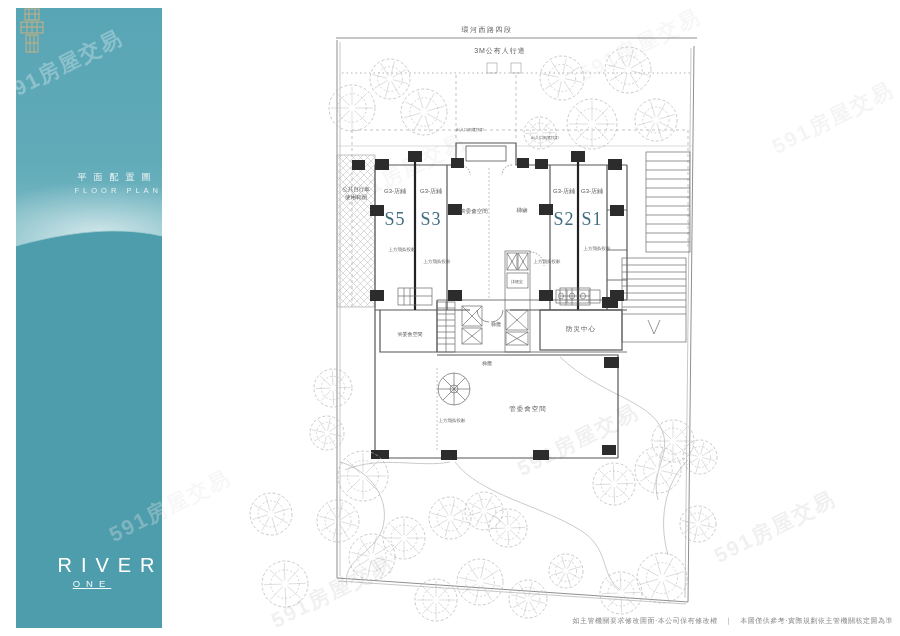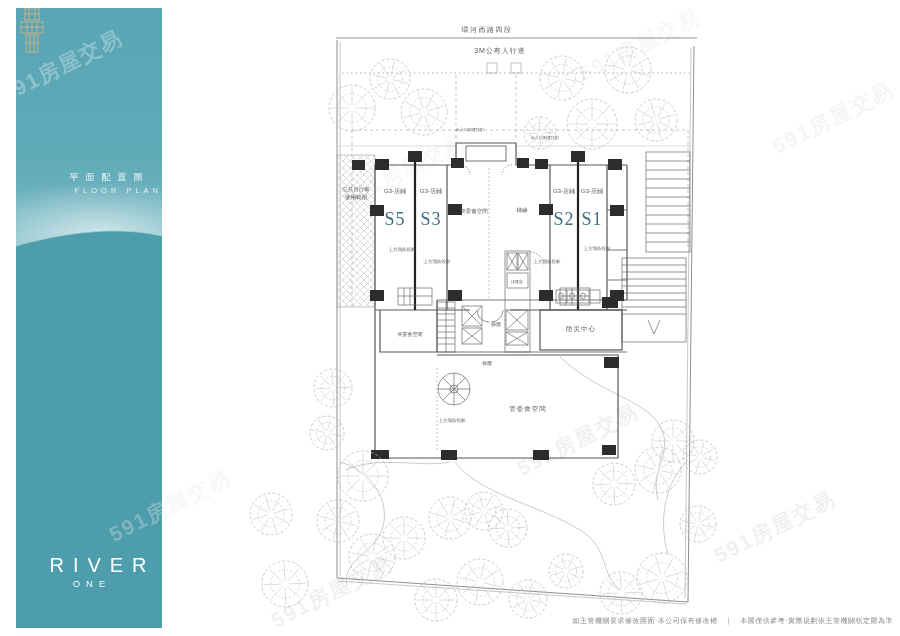--- a/index.html
+++ b/index.html
@@ -5,28 +5,28 @@
   html,body{margin:0;padding:0;background:#ffffff;}
   .stage{position:relative;width:900px;height:636px;background:#ffffff;overflow:hidden;
          font-family:"Liberation Sans",sans-serif;}
   
   .sidebar{position:absolute;left:16px;top:8px;width:146px;height:620px;overflow:hidden;}
   .sidebar svg{position:absolute;left:0;top:0;}
   .floor-num{position:absolute;left:0;top:40px;width:146px;text-align:center;color:#f6fbfa;
              font-family:"Liberation Serif",serif;line-height:1;}
   .floor-num .big{font-size:106px;letter-spacing:-2px;}
   .floor-num .small{font-size:58px;}
-  .sub-zh{position:absolute;left:8px;top:163px;width:146px;text-align:center;color:#eef7f6;
+  .sub-zh{position:absolute;left:16px;top:163px;width:146px;text-align:center;color:#eef7f6;
           font-size:9px;letter-spacing:7px;text-indent:7px;padding-left:9px;}
   .sub-en{position:absolute;left:0;top:178px;width:146px;text-align:right;color:#e3f1f0;
           font-size:7.5px;letter-spacing:4px;text-indent:4px;}
-  .brand{position:absolute;left:0;top:546px;width:164px;text-align:center;color:#ffffff;
+  .brand{position:absolute;left:8px;top:546px;width:164px;text-align:center;color:#ffffff;
          font-size:20px;letter-spacing:9px;text-indent:9px;font-weight:300;}
   .brand-sub{position:absolute;left:0;top:570px;width:146px;text-align:center;color:#f2faf9;
-         font-size:9.5px;letter-spacing:6px;text-indent:6px;}
+         font-size:9.5px;letter-spacing:6px;text-indent:6px;text-decoration:underline;}
   .logo-mark{position:absolute;left:57px;top:498px;}
   
   .wm{position:absolute;transform:translate(-50%,-50%) rotate(-27deg);
       font-size:21px;font-weight:bold;letter-spacing:2px;white-space:nowrap;pointer-events:none;}
   .wm-light{color:rgba(255,255,255,0.30);}
   .wm-d1{color:rgba(60,60,60,0.055);}
   .wm-d2{color:rgba(60,60,60,0.075);}
   .wm-d3{color:rgba(60,60,60,0.045);}
   
   .disclaimer{position:absolute;right:7px;bottom:10px;font-size:7px;color:#8a8a8a;letter-spacing:0.5px;}

